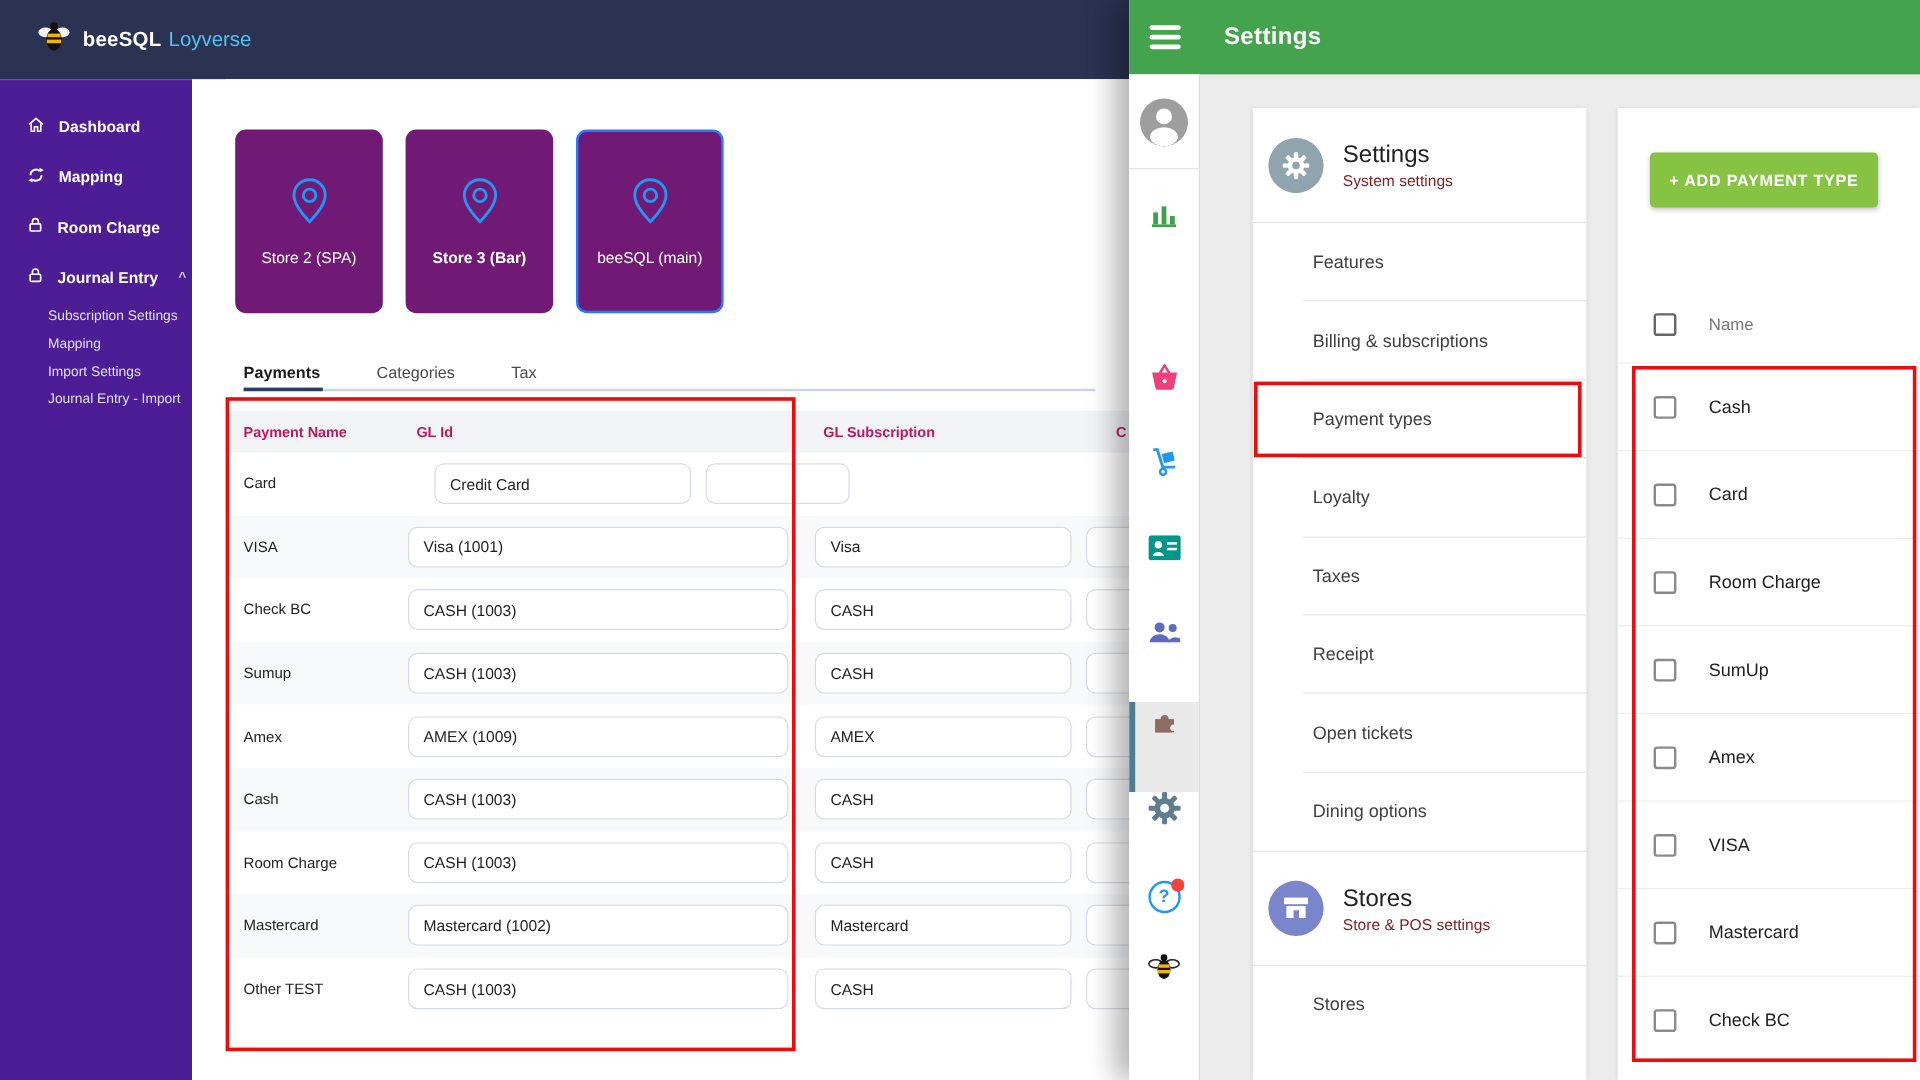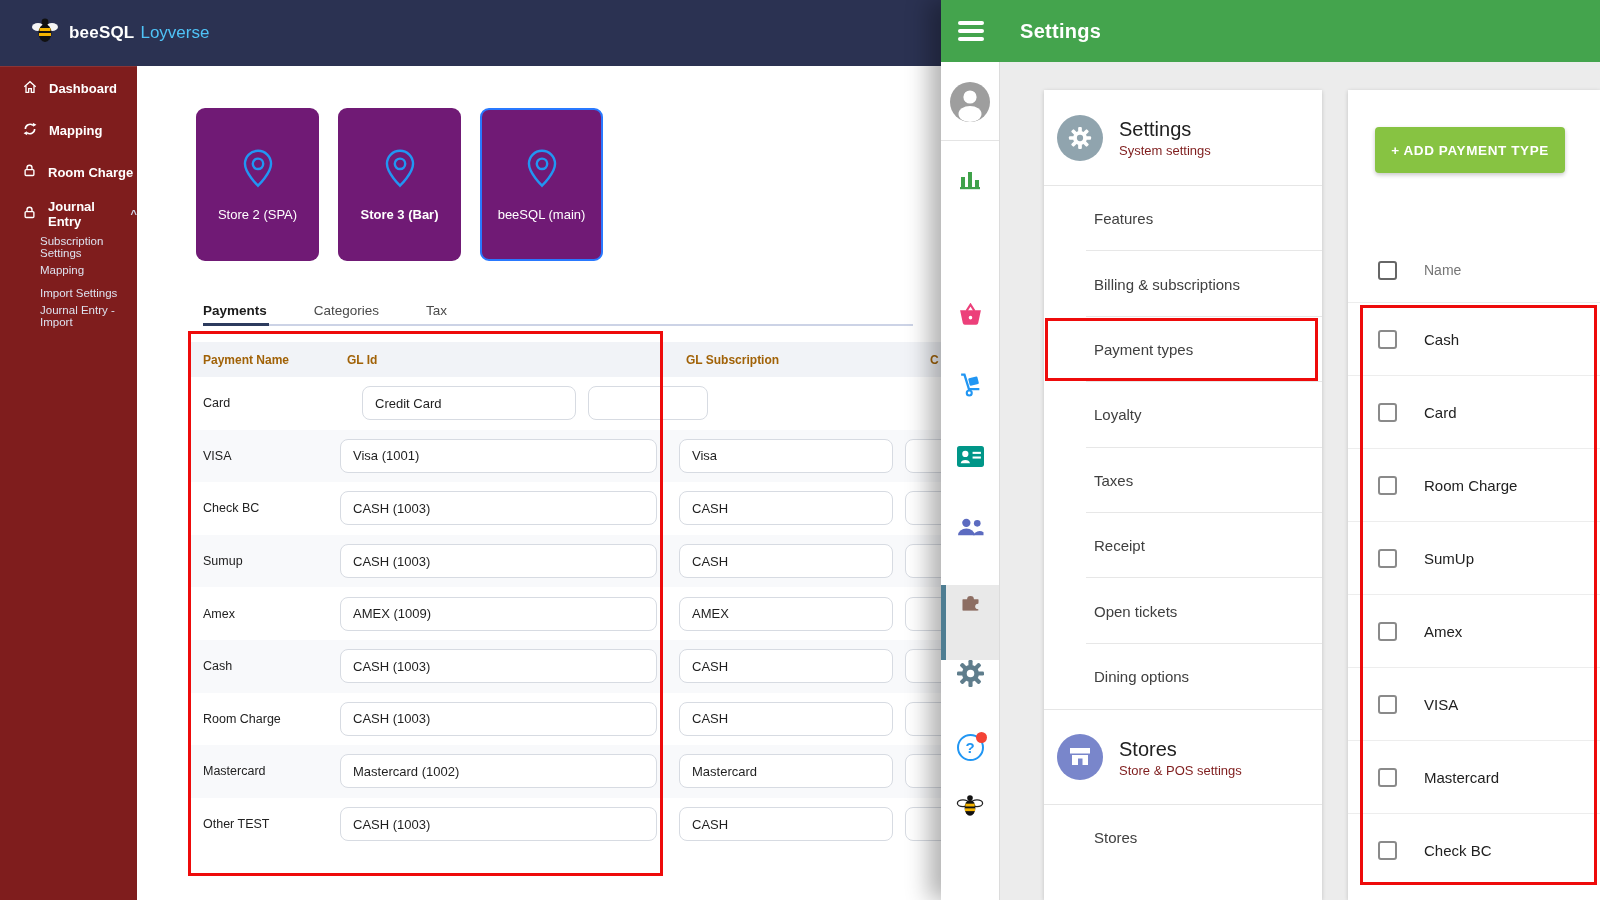--- a/index.html
+++ b/index.html
@@ -6,22 +6,22 @@
   .stage{position:relative;width:1600px;height:900px;overflow:hidden;background:#fff;
          font-family:"Liberation Sans",sans-serif;-webkit-font-smoothing:antialiased;}
 
   
   .app{position:absolute;left:0;top:0;width:941px;height:900px;background:#fff;}
   .app-header{position:absolute;left:0;top:0;width:941px;height:66px;background:#2b3252;
               display:flex;align-items:center;padding-left:30px;box-sizing:border-box;}
   .brand-name{color:#fff;font-size:17px;font-weight:bold;margin-left:9px;letter-spacing:.2px;}
   .brand-suffix{color:#4fc3f7;font-size:17px;margin-left:6px;}
 
-  .sidebar{position:absolute;left:0;top:66px;width:137px;bottom:0;background:#7f1d1d;
-           border-top:1px solid rgba(255,255,255,.10);box-sizing:border-box;padding-top:0;}
+  .sidebar{position:absolute;left:0;top:66px;width:188px;bottom:0;background:#4c1d95;
+           border-top:1px solid rgba(255,255,255,.10);box-sizing:border-box;padding-top:17px;}
   .nav-item{height:42px;display:flex;align-items:center;gap:11px;padding-left:22px;
             color:#fff;font-size:13px;font-weight:bold;cursor:pointer;}
   .nav-caret{font-size:11px;margin-left:6px;color:#cfd6e8;}
   .sub-item{height:23px;display:flex;align-items:center;padding-left:40px;color:#dde1ee;
             font-size:11.5px;cursor:pointer;}
 
   .main{position:absolute;left:160px;top:66px;right:0;bottom:0;background:#fff;}
 
   .store-card{position:absolute;top:42px;width:123px;height:153px;background:#701a75;border-radius:9px;
               display:flex;flex-direction:column;align-items:center;justify-content:center;gap:14px;
@@ -31,21 +31,21 @@
 
   .tabs{position:absolute;left:43px;top:229px;width:710px;height:31px;display:flex;
         border-bottom:2px solid #ccd3e6;box-sizing:border-box;}
   .tab{margin-right:47px;font-size:13.5px;color:#4a4a4a;position:relative;cursor:pointer;
        display:flex;align-items:center;padding-top:2px;}
   .tab.on{color:#1b1b1b;font-weight:bold;}
   .tab.on::after{content:'';position:absolute;left:0;right:-2px;bottom:-2px;height:3px;background:#2d3b5e;}
 
   .table{position:absolute;left:28px;top:276px;width:753px;height:512px;overflow:hidden;}
   .thead{height:35px;background:#f1f3f7;display:flex;align-items:center;
-         font-size:12px;font-weight:bold;color:#a16207;}
+         font-size:12px;font-weight:bold;color:#be185d;}
   .trow{height:52.6px;display:flex;align-items:center;font-size:12.5px;color:#222;}
   .trow:nth-child(even){background:#f8f9fb;}
   .col-name{width:152px;padding-left:15px;box-sizing:border-box;flex:none;}
   .col-id{width:317px;flex:none;box-sizing:border-box;}
   .col-desc{width:214px;margin-left:22px;flex:none;box-sizing:border-box;}
   .col-4{width:120px;margin-left:12px;flex:none;box-sizing:border-box;}
   .hpad{padding-left:7px;box-sizing:border-box;}
   .input-box{height:34px;border:1px solid #d7dbe2;border-radius:8px;background:#fff;
              display:flex;align-items:center;padding-left:12px;font-size:13px;color:#1f1f1f;
              box-sizing:border-box;cursor:text;}

